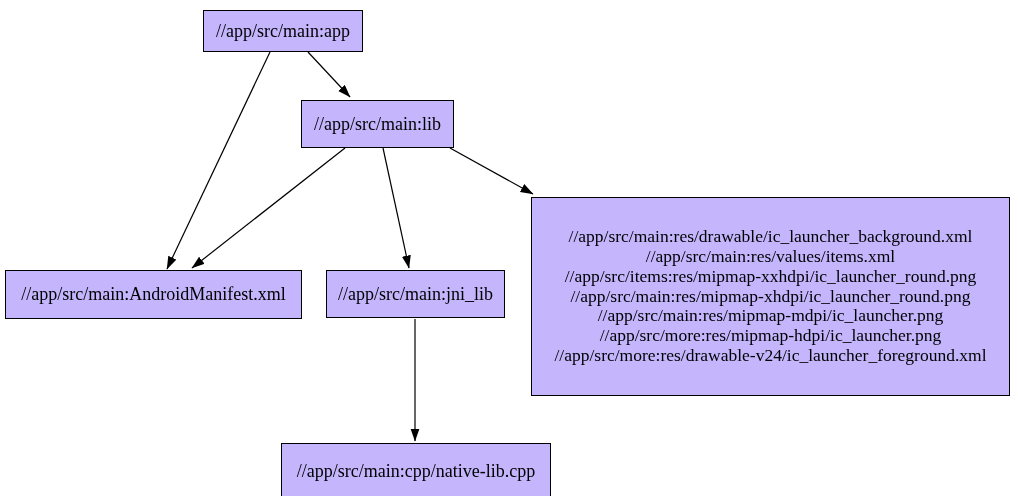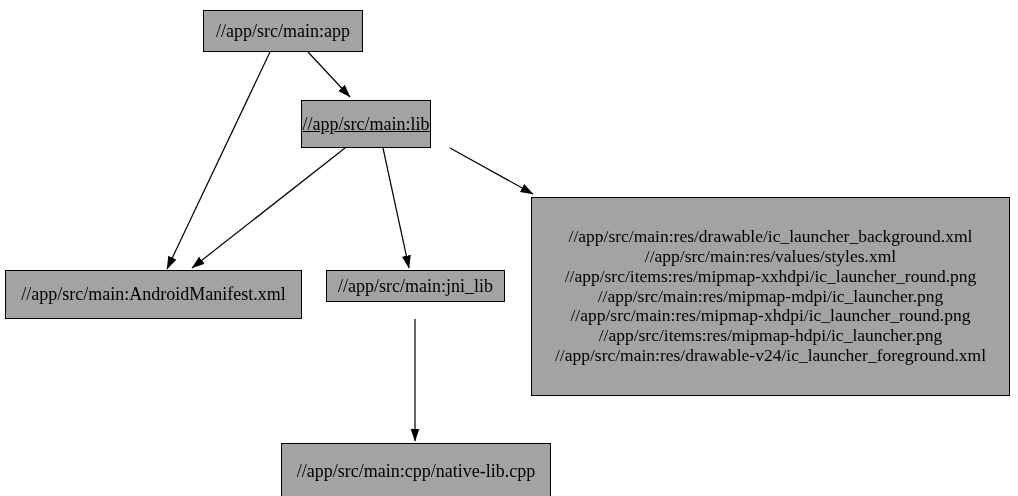--- a/index.html
+++ b/index.html
@@ -24,33 +24,33 @@
     height: 496px;
   }
   .edges-layer line {
     stroke: #000000;
     stroke-width: 1.2;
   }
   .node {
     position: absolute;
     box-sizing: border-box;
     border: 1.2px solid #000000;
-    background: #a3a3a3;
+    background: #c4b5fd;
     display: flex;
     align-items: center;
     justify-content: center;
     text-align: center;
     font-size: 18px;
     line-height: 1.15;
     white-space: nowrap;
   }
   .node-app            { left: 203px; top: 10px;  width: 160px; height: 42px; }
-  .node-lib            { left: 301px; top: 100px; width: 130px; height: 48px; text-decoration: underline; }
+  .node-lib            { left: 301px; top: 100px; width: 153px; height: 48px; }
   .node-manifest       { left: 5px;   top: 270px; width: 297px; height: 49px; justify-content: center; }
-  .node-jni-lib        { left: 326px; top: 270px; width: 179px; height: 32px; }
+  .node-jni-lib        { left: 326px; top: 270px; width: 179px; height: 48px; }
   .node-native-lib     { left: 281px; top: 443px; width: 270px; height: 56px; }
   .node-resources {
     left: 531px; top: 197px; width: 479px; height: 199px;
     flex-direction: column;
     justify-content: center;
     font-size: 17.5px;
     line-height: 19.9px;
   }
   .res-line {
     white-space: nowrap;
@@ -86,25 +86,25 @@
   <div class="node node-manifest">
     <span>//app/src/main:AndroidManifest.xml</span>
   </div>
 
   <div class="node node-jni-lib">
     <span>//app/src/main:jni_lib</span>
   </div>
 
   <div class="node node-resources">
     <div class="res-line">//app/src/main:res/drawable/ic_launcher_background.xml</div>
-    <div class="res-line">//app/src/main:res/values/styles.xml</div>
+    <div class="res-line">//app/src/main:res/values/items.xml</div>
     <div class="res-line">//app/src/items:res/mipmap-xxhdpi/ic_launcher_round.png</div>
+    <div class="res-line">//app/src/main:res/mipmap-xhdpi/ic_launcher_round.png</div>
     <div class="res-line">//app/src/main:res/mipmap-mdpi/ic_launcher.png</div>
-    <div class="res-line">//app/src/main:res/mipmap-xhdpi/ic_launcher_round.png</div>
-    <div class="res-line">//app/src/items:res/mipmap-hdpi/ic_launcher.png</div>
-    <div class="res-line">//app/src/main:res/drawable-v24/ic_launcher_foreground.xml</div>
+    <div class="res-line">//app/src/more:res/mipmap-hdpi/ic_launcher.png</div>
+    <div class="res-line">//app/src/more:res/drawable-v24/ic_launcher_foreground.xml</div>
   </div>
 
   <div class="node node-native-lib">
     <span>//app/src/main:cpp/native-lib.cpp</span>
   </div>
 
 </div>
 
 </body></html>

